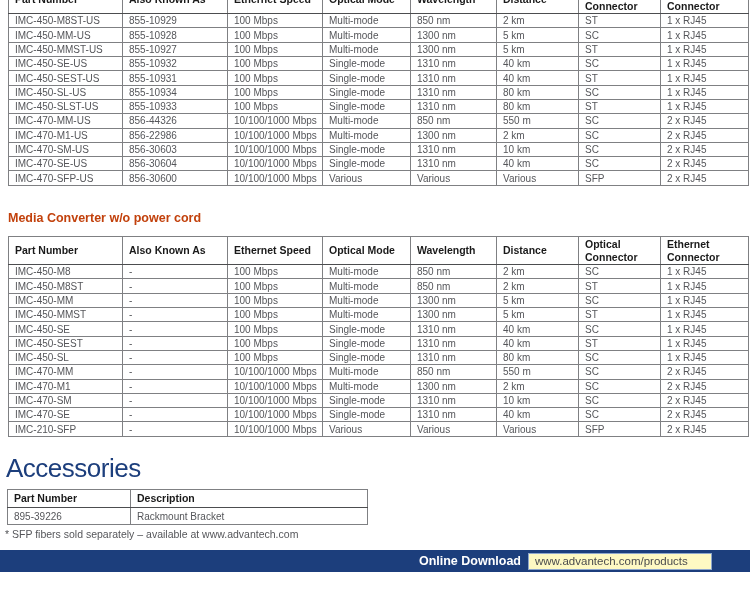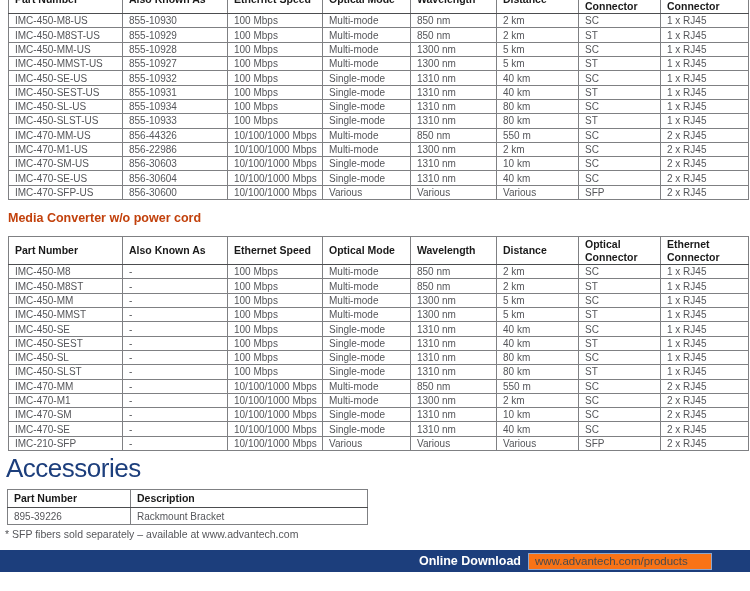--- a/index.html
+++ b/index.html
@@ -74,21 +74,21 @@
     display: flex; align-items: center; justify-content: flex-end;
     padding-right: 38px;
     padding-left: 20px;
   }
   .dl-label {
     color: #ffffff; font-size: 12.5px; font-weight: bold;
     margin-right: 7px; white-space: nowrap;
   }
   .dl-url {
     display: inline-block; width: 184px; height: 17px;
-    background: #f97316; border: 1px solid #8da6cc;
+    background: #fef9c3; border: 1px solid #8da6cc;
     font-size: 11.5px; color: #4a4b4d; line-height: 15px;
     padding-left: 6px; white-space: nowrap; overflow: hidden;
   }
 </style>
 </head>
 <body>
 
 <div class="sheet">
 
   <div class="us-table-wrap">
@@ -110,30 +110,20 @@
             <th>Ethernet Speed</th>
             <th>Optical Mode</th>
             <th>Wavelength</th>
             <th>Distance</th>
             <th>Optical Connector</th>
             <th>Ethernet Connector</th>
           </tr>
         </thead>
         <tbody>
           <tr>
-            <td>IMC-450-M8-US</td>
-            <td>855-10930</td>
-            <td>100 Mbps</td>
-            <td>Multi-mode</td>
-            <td>850 nm</td>
-            <td>2 km</td>
-            <td>SC</td>
-            <td>1 x RJ45</td>
-          </tr>
-          <tr>
             <td>IMC-450-M8ST-US</td>
             <td>855-10929</td>
             <td>100 Mbps</td>
             <td>Multi-mode</td>
             <td>850 nm</td>
             <td>2 km</td>
             <td>ST</td>
             <td>1 x RJ45</td>
           </tr>
           <tr>
@@ -341,30 +331,20 @@
             <td>IMC-450-SL</td>
             <td>-</td>
             <td>100 Mbps</td>
             <td>Single-mode</td>
             <td>1310 nm</td>
             <td>80 km</td>
             <td>SC</td>
             <td>1 x RJ45</td>
           </tr>
           <tr>
-            <td>IMC-450-SLST</td>
-            <td>-</td>
-            <td>100 Mbps</td>
-            <td>Single-mode</td>
-            <td>1310 nm</td>
-            <td>80 km</td>
-            <td>ST</td>
-            <td>1 x RJ45</td>
-          </tr>
-          <tr>
             <td>IMC-470-MM</td>
             <td>-</td>
             <td>10/100/1000 Mbps</td>
             <td>Multi-mode</td>
             <td>850 nm</td>
             <td>550 m</td>
             <td>SC</td>
             <td>2 x RJ45</td>
           </tr>
           <tr>

